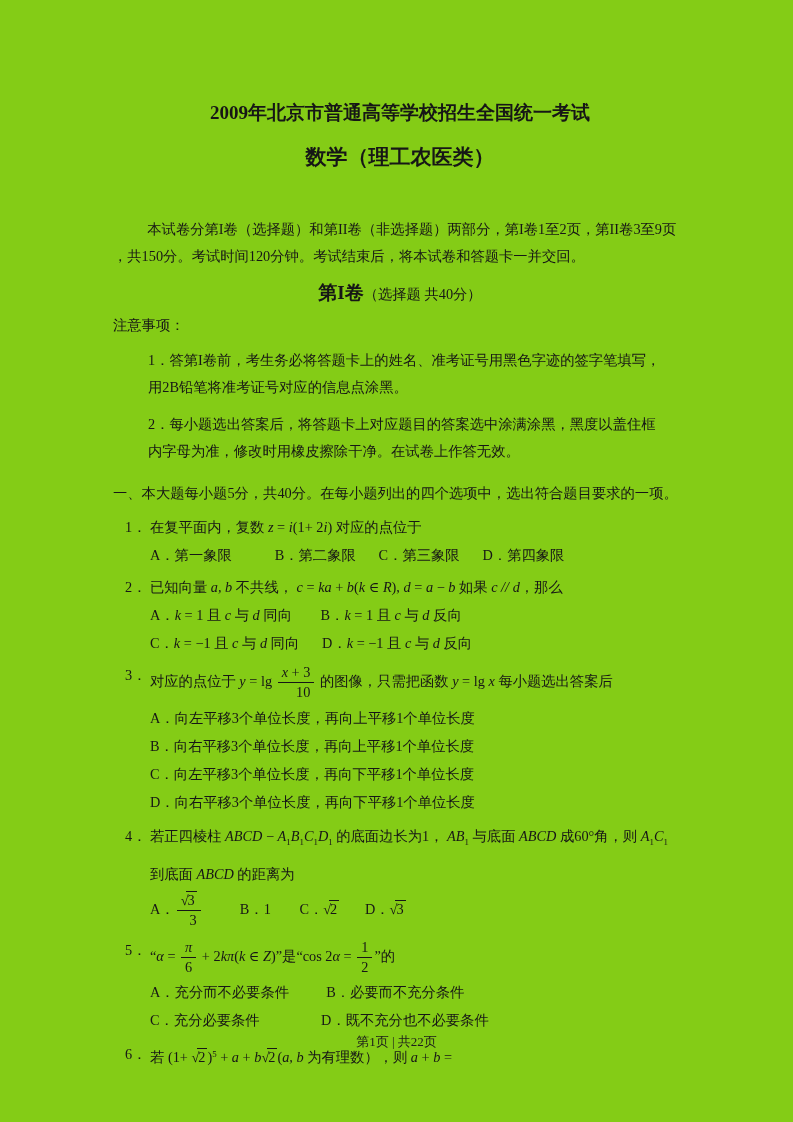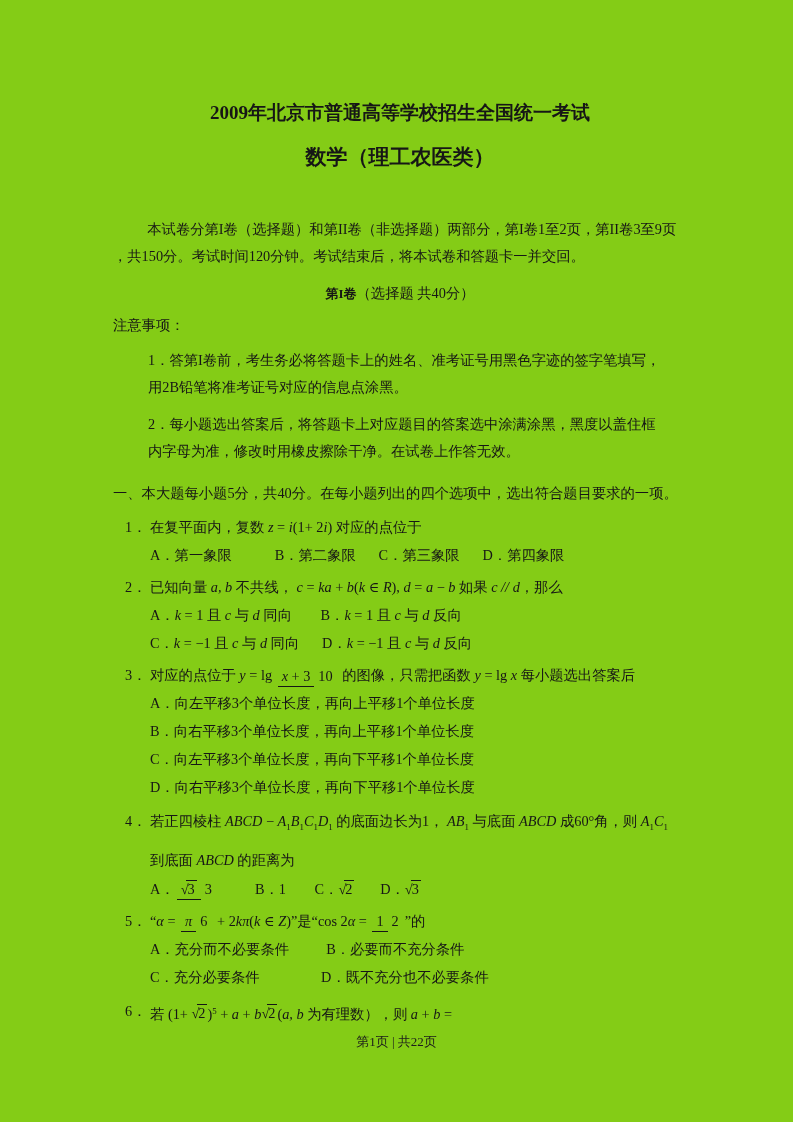--- a/index.html
+++ b/index.html
@@ -13,21 +13,21 @@
     color:#161616;
     font-family:"Liberation Serif","DejaVu Serif",serif;
     font-size:14.3px;
     overflow:hidden;
   }
   .title1{text-align:center;font-weight:bold;font-size:19px;line-height:1.4;}
   .title2{text-align:center;font-weight:bold;font-size:21px;line-height:1.4;margin-top:16px;}
   .intro{margin-top:44px;line-height:27px;}
   .intro .l1{text-indent:2.4em;}
   .part-line{margin-top:10px;text-align:center;line-height:26px;}
-  .part-title{font-weight:bold;font-size:13px;}
+  .part-title{font-weight:bold;font-size:19px;}
   .part-subtitle{font-size:14.3px;}
   .notice-heading{margin-top:6px;line-height:24px;}
   .note-item{margin:10px 0 0 35px;line-height:27px;white-space:pre-line;}
   .note-item.second{}
   .section-heading{margin-top:16px;line-height:24px;}
   .question{margin:8px 0 0 12px;}
   .q1{margin-top:10px;}
   .q4{margin-top:10px;}
   .q6{margin-top:10px;}
   .stem{display:flex;align-items:flex-start;line-height:24px;}
@@ -35,21 +35,21 @@
   .stem-body{flex:1;}
   .stem2{margin:9px 0 0 25px;line-height:24px;}
   .opt-row{margin:5px 0 0 25px;line-height:23px;}
   .opt-row.tall{line-height:24px;}
   
   .sg-c{}
   .sg-m{font-family:"Liberation Serif","DejaVu Serif",serif;font-style:italic;}
   .sg-r{font-family:"Liberation Serif","DejaVu Serif",serif;font-style:normal;}
   .sg-sub{font-family:"Liberation Serif","DejaVu Serif",serif;font-size:0.62em;vertical-align:-0.4em;font-style:normal;}
   .sg-sup{font-family:"Liberation Serif","DejaVu Serif",serif;font-size:0.62em;vertical-align:0.55em;font-style:normal;}
-  .frac{display:inline-flex;flex-direction:row;align-items:flex-start;vertical-align:middle;margin:0 2px;line-height:1.3;text-align:center;font-style:normal;}
+  .frac{display:inline-flex;flex-direction:column;align-items:flex-end;vertical-align:middle;margin:0 2px;line-height:1.3;text-align:center;font-style:normal;}
   .frac .fnum{display:block;padding:0 4px 0.5px 4px;border-bottom:1.2px solid currentColor;}
   .frac .fden{display:block;padding:0 4px;}
   .sqrt{display:inline-block;white-space:nowrap;font-style:normal;}
   .sqrt .rsign{display:inline-block;}
   .sqrt .rbody{display:inline-block;border-top:1.2px solid currentColor;padding:0 2px 0 1px;margin-left:-2px;line-height:1.15;}
   .gap{display:inline-block;}
   .footer{position:absolute;left:0;top:1033px;width:100%;text-align:center;font-size:13px;color:#1c1c1c;}
 </style>
 </head>
 <body>

